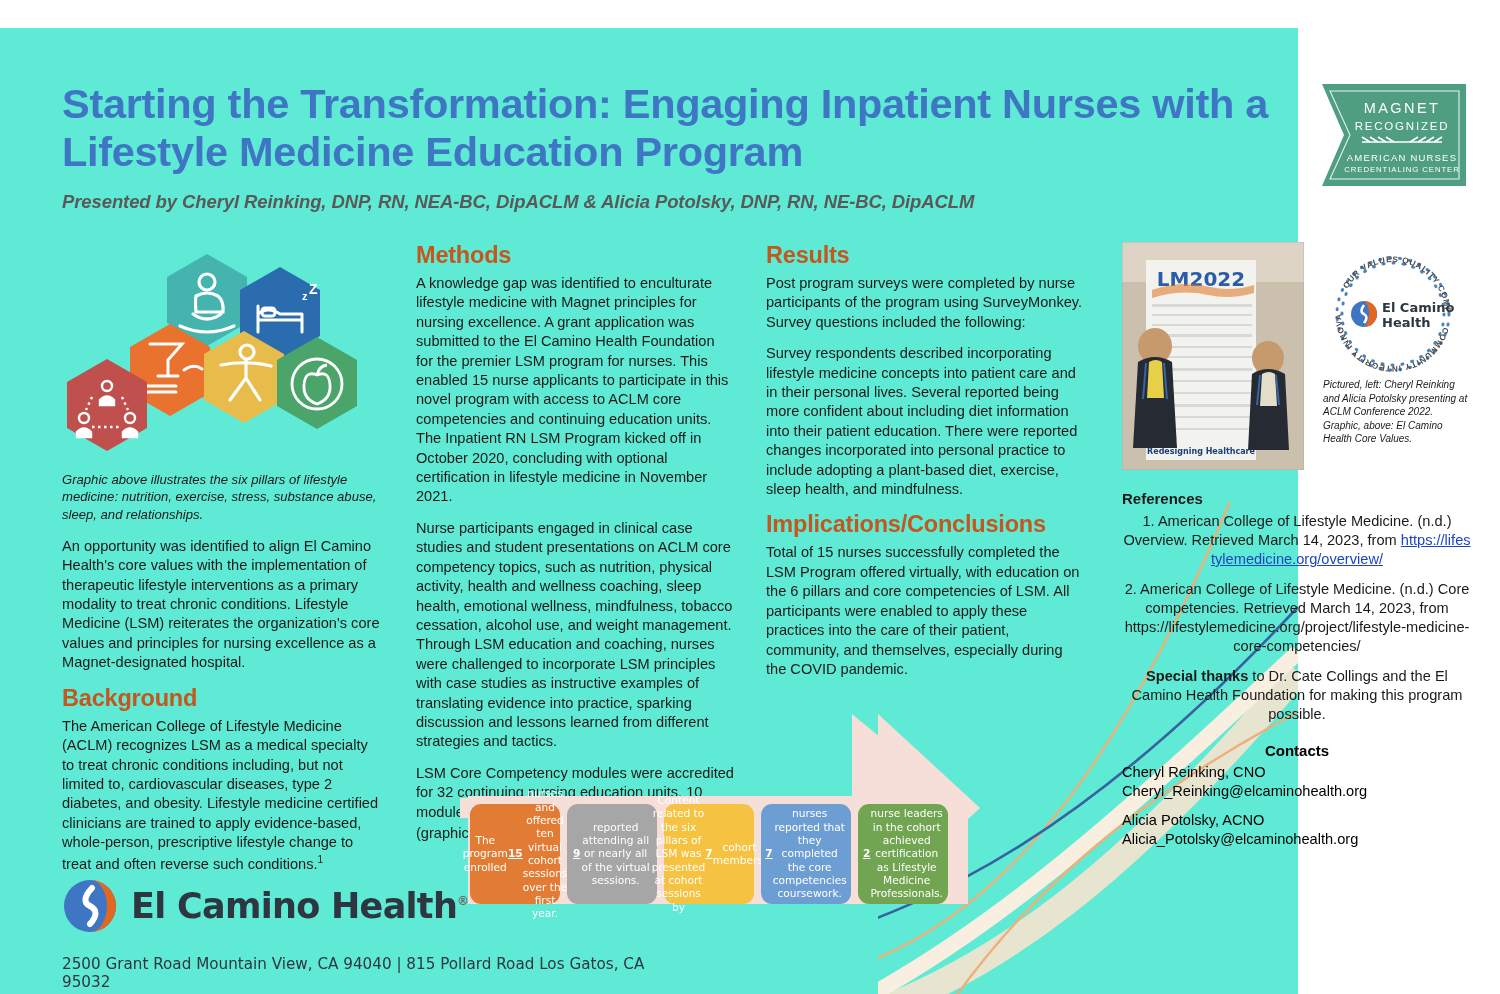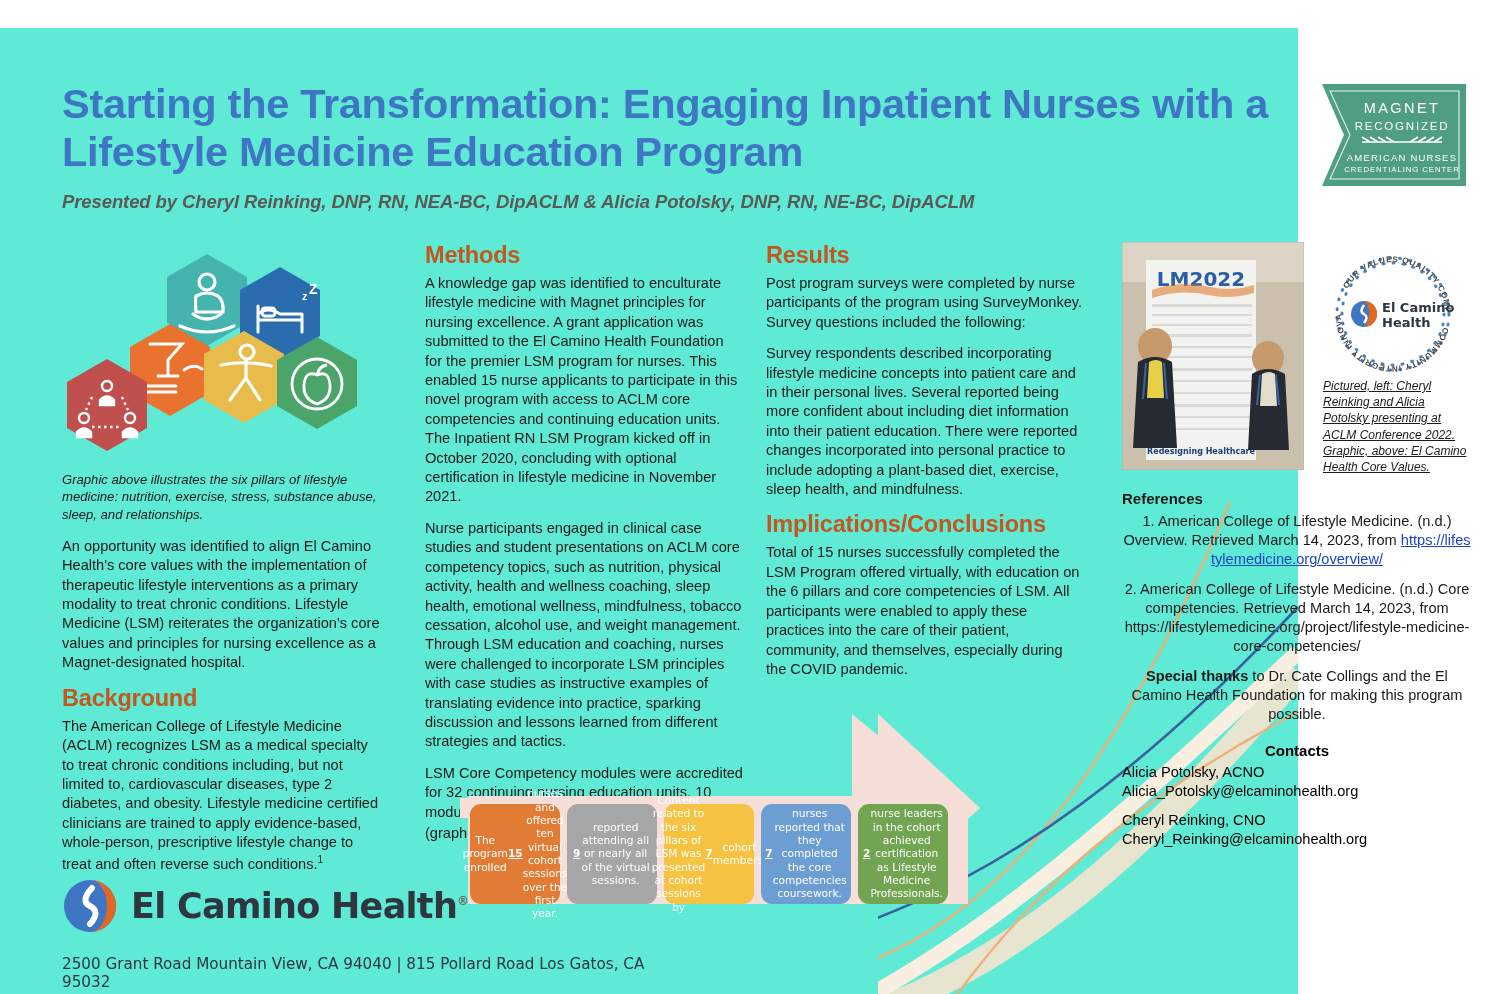--- a/index.html
+++ b/index.html
@@ -31,21 +31,21 @@
     font-size: 18.5px; font-style: italic; font-weight: bold;
     color: #595959; letter-spacing: -0.1px;
   }
 
   
   .magnet { position: absolute; left: 1310px; top: 52px; width: 160px; height: 110px; }
 
   
   .col { position: absolute; top: 214px; }
   #col1 { left: 62px;   width: 320px; }
-  #col2 { left: 425px;  width: 318px; }
+  #col2 { left: 416px;  width: 318px; }
   #col3 { left: 766px;  width: 318px; }
   #col4 { left: 1122px; width: 350px; }
 
   h2.sec {
     color: #c4561e; font-weight: bold; font-size: 23.5px;
     margin-bottom: 5px; letter-spacing: -0.2px;
   }
   p.body {
     font-size: 14.6px; line-height: 1.33; color: #1a1a1a;
     margin-bottom: 12px; text-align: left;
@@ -67,21 +67,21 @@
     color: #1a1a1a; margin-bottom: 14px;
   }
 
   
   .photo-row { position: relative; width: 350px; height: 232px; }
   .photo { position: absolute; left: 0; top: 0; width: 182px; height: 228px;
            overflow: hidden; background:#b9b0a4; }
   .values-circle { position: absolute; left: 196px; top: 0; width: 150px; height: 140px; }
   .side-cap {
     position: absolute; left: 201px; top: 136px; width: 148px;
-    font-size: 12px; line-height: 1.35; font-style: italic; color: #1a1a1a; text-decoration: underline;
+    font-size: 10px; line-height: 1.35; font-style: italic; color: #1a1a1a;
   }
   .refs-block { margin-top: 16px; }
   .refs-block h3 {
     font-size: 15px; font-weight: bold; color: #1a1a1a; margin-bottom: 5px;
   }
   .refs-block p { font-size: 14.6px; line-height: 1.30; color: #1a1a1a; margin-bottom: 11px; text-align: center; }
   a.link { color: #1b46c2; text-decoration: underline; word-break: break-all; }
   .bold-inline { font-weight: bold; }
   .contacts { margin-top: 18px; }
   .contacts h3 { font-size: 15px; font-weight: bold; margin-bottom: 4px; text-align: center; }
@@ -312,26 +312,26 @@
     <div class="refs-block">
       <h3>References</h3>
       <p><span>1. American College of Lifestyle Medicine. (n.d.) Overview. Retrieved March 14, 2023, from </span><a class="link" href="#">https://lifestylemedicine.org/overview/</a></p>
       <p>2. American College of Lifestyle Medicine. (n.d.) Core competencies. Retrieved March 14, 2023, from https://lifestylemedicine.org/project/lifestyle-medicine-core-competencies/</p>
       <p><span class="bold-inline">Special thanks</span><span> to Dr. Cate Collings and the El Camino Health Foundation for making this program possible.</span></p>
     </div>
 
     <div class="contacts">
       <h3>Contacts</h3>
       <p>
+        <span>Cheryl Reinking, CNO</span><br>
+        <span>Cheryl_Reinking@elcaminohealth.org</span>
+      </p>
+      <p>
         <span>Alicia Potolsky, ACNO</span><br>
         <span>Alicia_Potolsky@elcaminohealth.org</span>
-      </p>
-      <p>
-        <span>Cheryl Reinking, CNO</span><br>
-        <span>Cheryl_Reinking@elcaminohealth.org</span>
       </p>
     </div>
   </div>
 
   <div id="flow">
     <svg class="flow-arrow" viewBox="0 0 590 216">
       <path d="M0 94 L418 94 L418 10 L520 104 L418 198 L418 114 L0 114 Z" fill="#f6ded9" transform="translate(0,8) scale(1,1)"></path>
       <path d="M8 100 L392 100 L392 18 L500 107 L392 196 L392 118 L8 118 Z" fill="#f6ded9"></path>
       <rect x="8" y="100" width="500" height="108" fill="#f6ded9"></rect>
     </svg>

